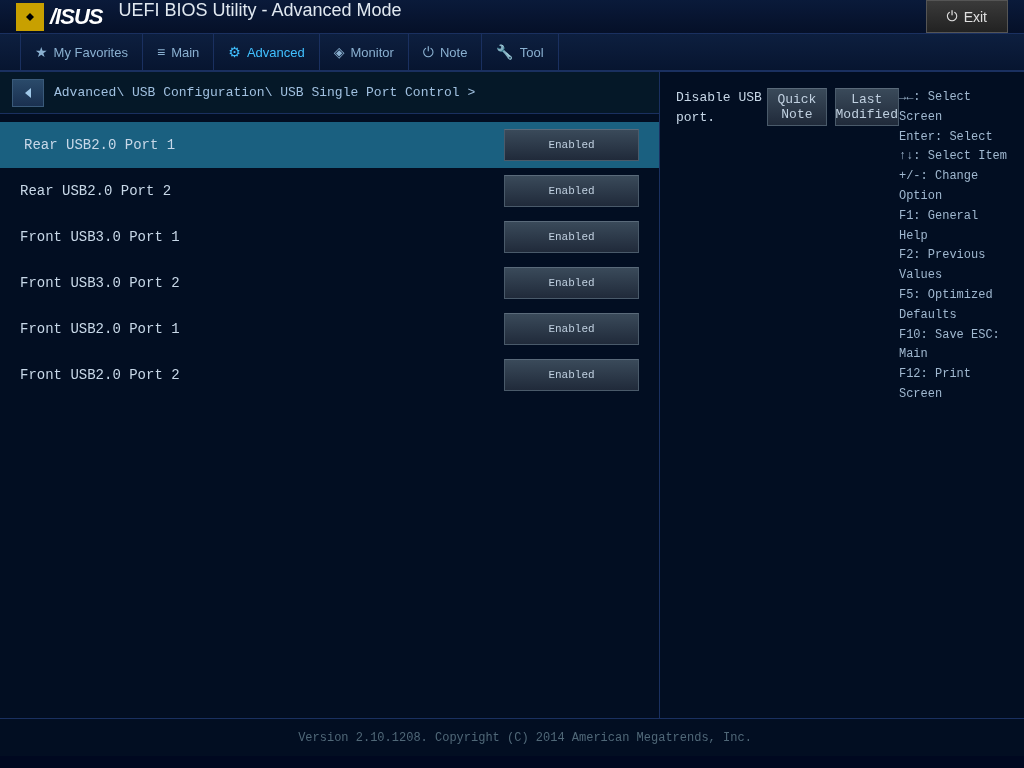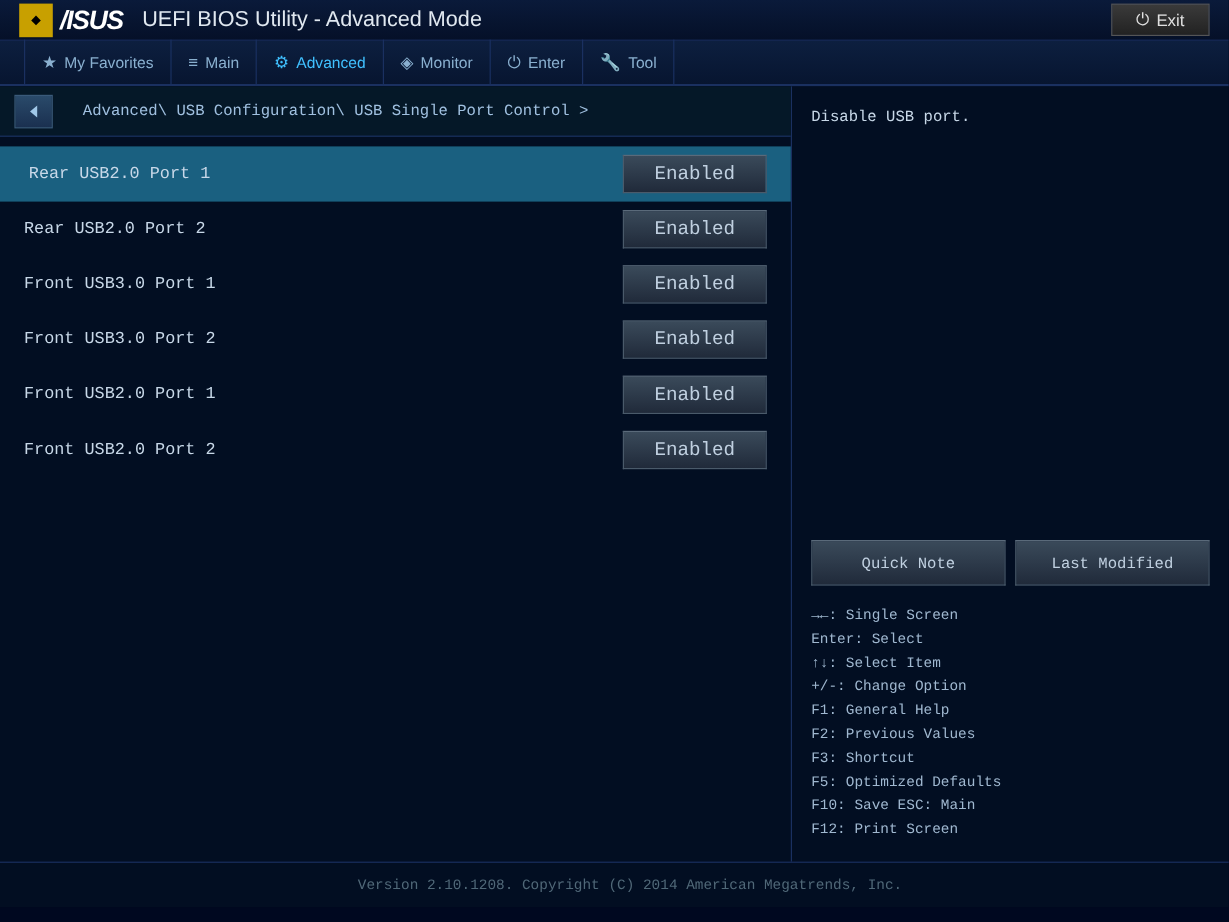--- a/index.html
+++ b/index.html
@@ -12,21 +12,20 @@
       color: #c8d8e8;
       overflow: hidden;
       position: relative;
     }
 
     
     .header {
       background: linear-gradient(180deg, #0a1a3a 0%, #051028 100%);
       height: 34px;
       display: flex;
-      align-items: center;
       padding: 0 16px;
       border-bottom: 1px solid #1a3060;
     }
 
     .asus-logo {
       display: flex;
       align-items: center;
       margin-right: 16px;
     }
 
@@ -123,21 +122,21 @@
       border-right: 1px solid #1a3060;
     }
 
     
     .breadcrumb-bar {
       background: #051828;
       height: 42px;
       display: flex;
       align-items: center;
       padding: 0 12px;
-      gap: 25px;
+      gap: 10px;
       border-bottom: 1px solid #1a3060;
     }
 
     .back-btn {
       width: 32px;
       height: 28px;
       background: linear-gradient(180deg, #2a4a6a 0%, #1a3050 100%);
       border: 1px solid #3a5a7a;
       display: flex;
       align-items: center;
@@ -172,41 +171,41 @@
     }
 
     .port-label {
       flex: 1;
       font-family: 'Courier New', monospace;
       font-size: 14px;
       color: #c8d8e8;
     }
 
     .port-btn {
-      width: 120px;
+      width: 135px;
       height: 32px;
       background: linear-gradient(180deg, #3a4a5a 0%, #202a3a 100%);
       border: 1px solid #4a5a6a;
       border-top-color: #5a6a7a;
       color: #c0d0e0;
       font-family: 'Courier New', monospace;
-      font-size: 16px;
+      font-size: 11px;
       cursor: pointer;
       text-align: center;
       display: flex;
       align-items: center;
       justify-content: center;
     }
 
     
     .right-panel {
       flex: 1;
       padding: 16px;
       display: flex;
-      flex-direction: column;
+      flex-direction: row;
     }
 
     .help-text {
       color: #c8d8e8;
       font-family: 'Courier New', monospace;
       font-size: 13px;
       margin-bottom: auto;
       line-height: 1.5;
     }
 
@@ -290,21 +289,21 @@
     <div class="nav-item active">
       <span class="nav-icon">⚙</span>
       <span>Advanced</span>
     </div>
     <div class="nav-item">
       <span class="nav-icon">◈</span>
       <span>Monitor</span>
     </div>
     <div class="nav-item">
       <span class="nav-icon">⏻</span>
-      <span>Enter</span>
+      <span>Note</span>
     </div>
     <div class="nav-item">
       <span class="nav-icon">🔧</span>
       <span>Tool</span>
     </div>
   </div>
 
 <div class="main-content">
 
   <div class="left-panel">
@@ -349,27 +348,26 @@
 
   <div class="right-panel">
     <div class="help-text">Disable USB port.</div>
 
     <div class="action-buttons">
       <button class="action-btn">Quick Note</button>
       <button class="action-btn">Last Modified</button>
     </div>
 
     <div class="shortcut-list">
-    <div>→←: Single Screen</div>
+    <div>→←: Select Screen</div>
         <div>Enter: Select</div>
         <div>↑↓: Select Item</div>
         <div>+/-: Change Option</div>
         <div>F1: General Help</div>
         <div>F2: Previous Values</div>
-        <div>F3: Shortcut</div>
         <div>F5: Optimized Defaults</div>
         <div>F10: Save  ESC: Main</div>
         <div>F12: Print Screen</div>
       </div>
   </div>
 
 </div>
 
 <div class="footer">
   <span>Version 2.10.1208. Copyright (C) 2014 American Megatrends, Inc.</span>

